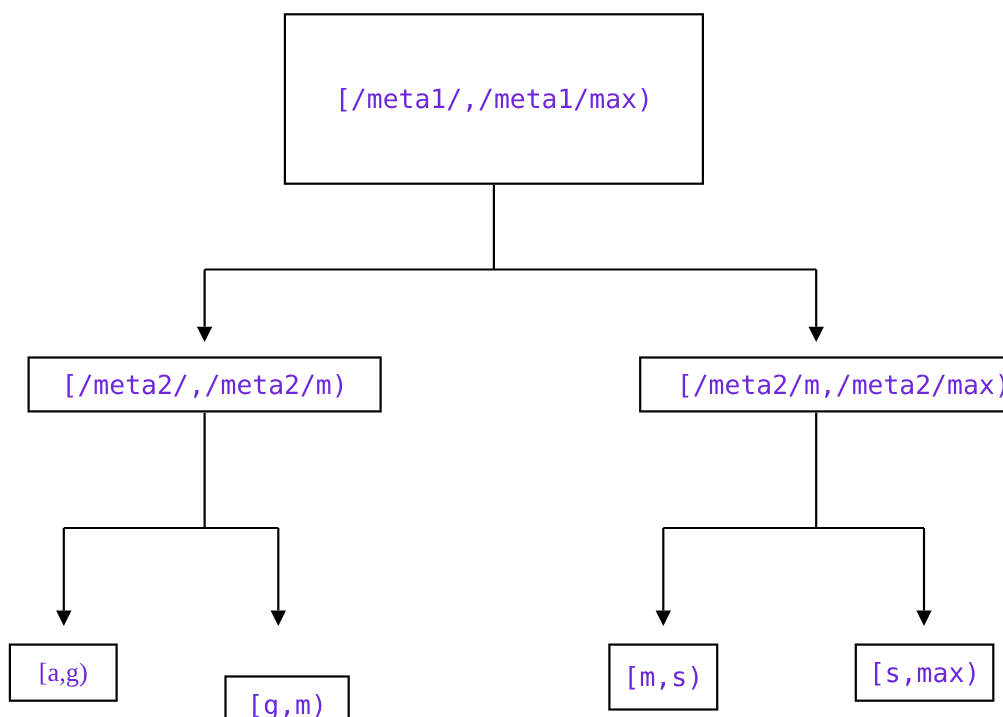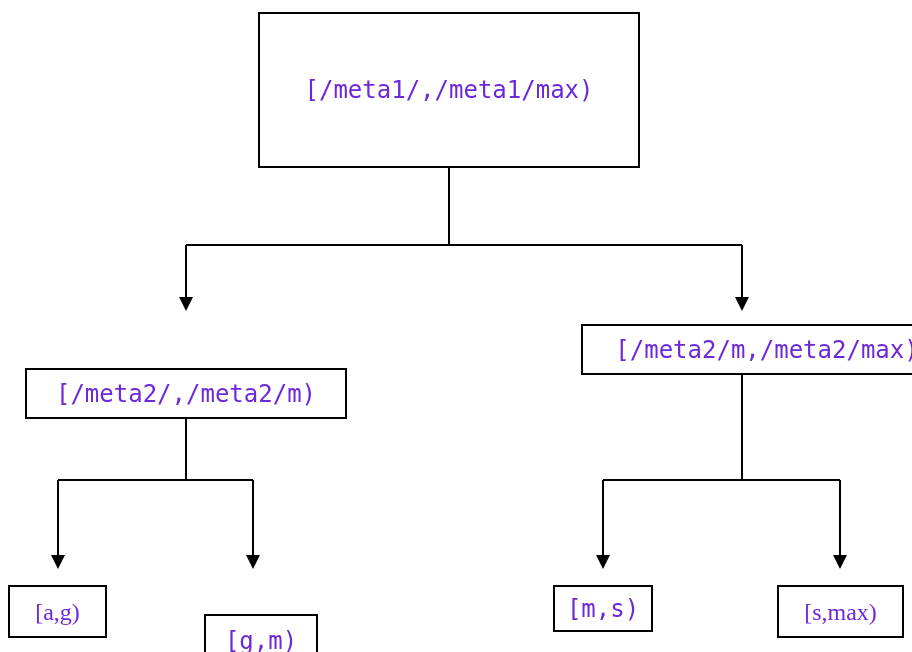--- a/index.html
+++ b/index.html
@@ -24,26 +24,26 @@
     border: 2px solid #000000;
     background: #ffffff;
     display: flex;
     align-items: center;
     justify-content: center;
     font-size: 24px;
     line-height: 1;
     white-space: pre;
   }
   .n-root { left: 258px; top: 12px;  width: 382px; height: 156px; }
-  .n-l2a  { left: 25px;  top: 324px; width: 322px; height: 51px; margin-top: 44px; }
+  .n-l2a  { left: 25px;  top: 324px; width: 322px; height: 51px; }
   .n-l2b  { left: 581px; top: 324px; width: 372px; height: 51px; }
   .n-ag   { left: 8px;   top: 585px; width: 99px;  height: 53px; font-family: Liberation Serif, serif; }
   .n-gm   { left: 204px; top: 614px; width: 114px;  height: 53px; text-align: right; }
-  .n-ms   { left: 553px; top: 585px; width: 100px; height: 47px; }
-  .n-smax { left: 777px; top: 585px; width: 127px; height: 53px; font-family: Liberation Serif, serif; }
+  .n-ms   { left: 553px; top: 585px; width: 100px; height: 61px; }
+  .n-smax { left: 777px; top: 585px; width: 127px; height: 53px; }
 </style>
 </head>
 <body>
 
 <div class="canvas">
 
   <svg class="edges" width="912" height="652" viewBox="0 0 912 652" xmlns="http://www.w3.org/2000/svg">
     <g stroke="#000000" stroke-width="2" fill="none">
       <path d="M449,168 V245 M186,245 H742 M186,245 V297 M742,245 V297"></path>
       <path d="M186,375 V480 M58,480 H253 M58,480 V555 M253,480 V555"></path>

